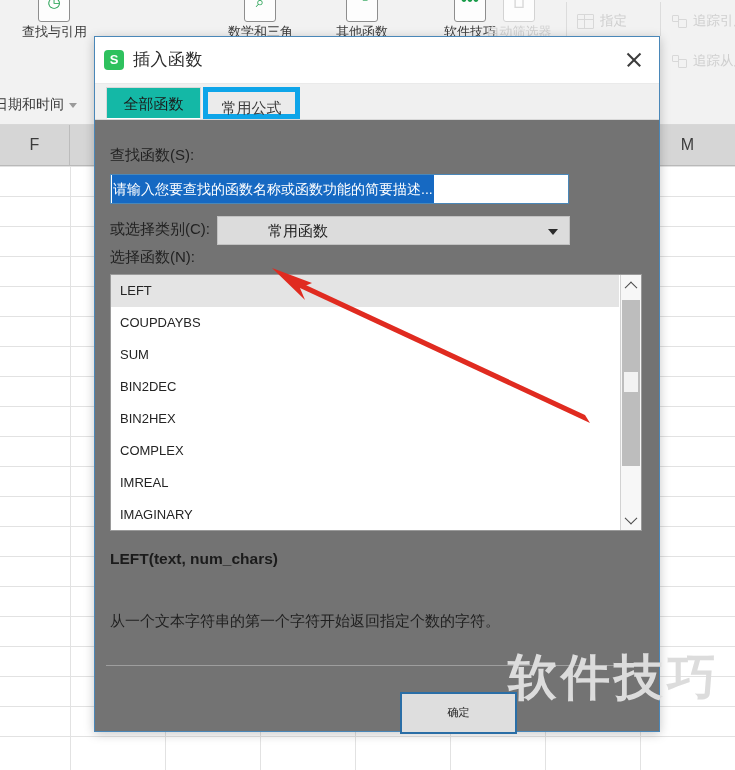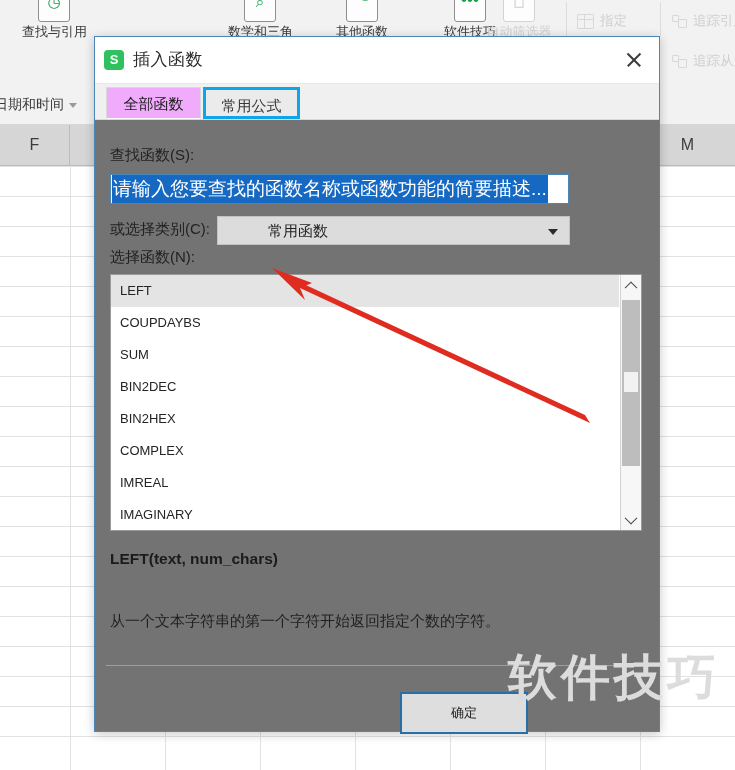--- a/index.html
+++ b/index.html
@@ -122,39 +122,39 @@
   .tabstrip{
     position:relative;height:35px;background:#f0f0f0;
     border-bottom:1px solid #d9d9d9;
   }
   .tab{
     position:absolute;top:3px;height:32px;line-height:32px;
     text-align:center;font-size:15px;color:#333;
     box-sizing:border-box;cursor:pointer;
   }
   .tab.active{
-    background:#f0abfc;border:1px solid #d9d9d9;border-bottom:1px solid #ffffff;
+    background:#14b8a6;border:1px solid #d9d9d9;border-bottom:1px solid #ffffff;
     color:#1b1b1b;
   }
-  .tab.inactive{background:#ebebeb;border:3px solid #0ea5e9;color:#3a3a3a;}
+  .tab.inactive{background:#ebebeb;border:5px solid #0ea5e9;color:#3a3a3a;}
 
   
   .dlg-body{position:relative;height:611px;background:#737373;}
 
   .field-label{
     position:absolute;font-size:15px;color:#222;white-space:nowrap;
   }
   .search-box{
     position:absolute;left:15px;top:54px;width:459px;height:30px;
     border:1px solid #4a87b8;background:#ffffff;box-sizing:border-box;
     overflow:hidden;
   }
   .search-sel{
     display:inline-block;background:#1669c2;color:#ffffff;
-    font-size:19px;line-height:28px;padding:0 1px;white-space:nowrap;
+    font-size:14px;line-height:28px;padding:0 1px;white-space:nowrap;
     margin-left:1px;
   }
 
   .combo{
     position:absolute;left:122px;top:96px;width:353px;height:29px;
     background:#dcdcdc;border:1px solid #c2c2c2;box-sizing:border-box;
     cursor:pointer;
   }
   .combo-val{
     position:absolute;left:10px;top:0;line-height:27px;font-size:15px;color:#1f1f1f;margin-left:40px;
@@ -208,24 +208,25 @@
   }
   .desc-txt{
     position:absolute;left:15px;top:490px;width:510px;font-size:15px;color:#1f1f1f;
     line-height:1.5;
   }
 
   .footer-rule{
     position:absolute;left:11px;top:545px;width:530px;height:1px;background:#9e9e9e;
   }
   .ok-btn{
-    position:absolute;left:305px;top:572px;width:128px;height:42px;
+    position:absolute;left:305px;top:572px;width:117px;height:42px;
     background:#dedede;border:2px solid #2a6ea6;box-sizing:border-box;
-    font-size:13px;color:#1b1b1b;line-height:38px;text-align:center;
+    font-size:11px;color:#1b1b1b;line-height:38px;text-align:center;
     cursor:pointer;
+    font-family:Liberation Mono, monospace;
   }
 
   
   #arrow{position:absolute;left:0;top:0;width:735px;height:770px;pointer-events:none;}
 
   
   #watermark{
     position:absolute;left:508px;top:645px;
     font-size:49px;color:#dcdcdc;letter-spacing:4px;
     font-family:"DejaVu Sans",sans-serif;

